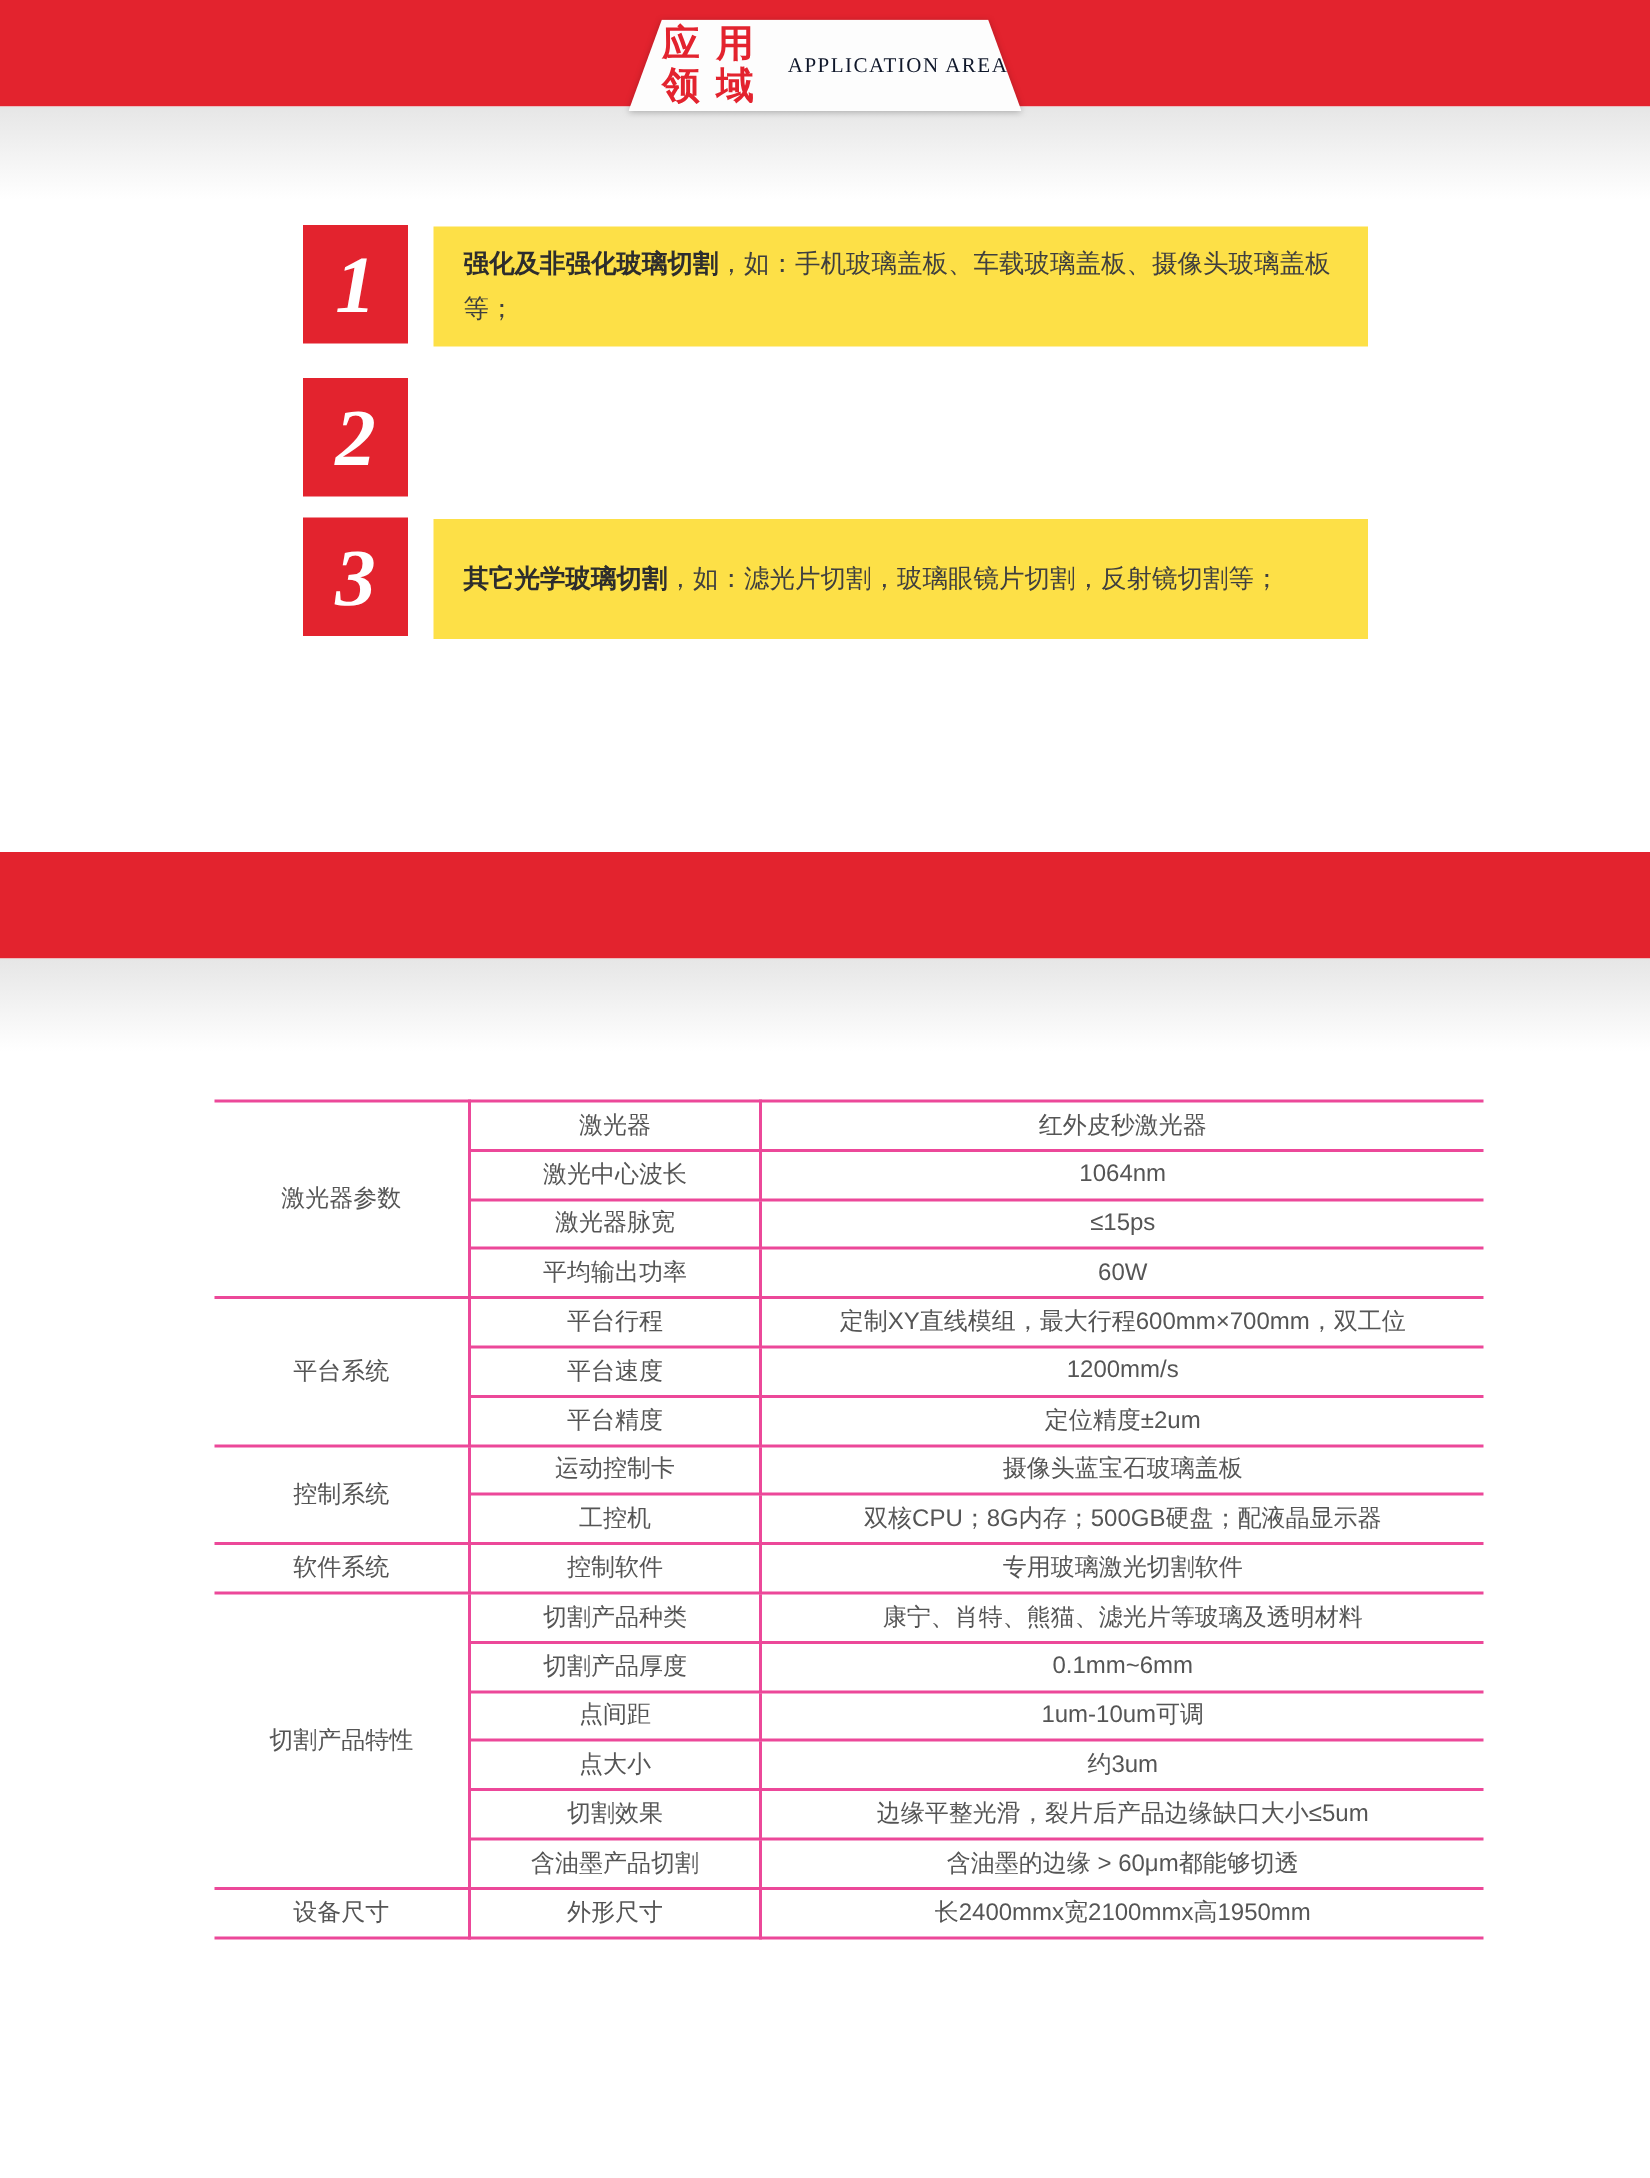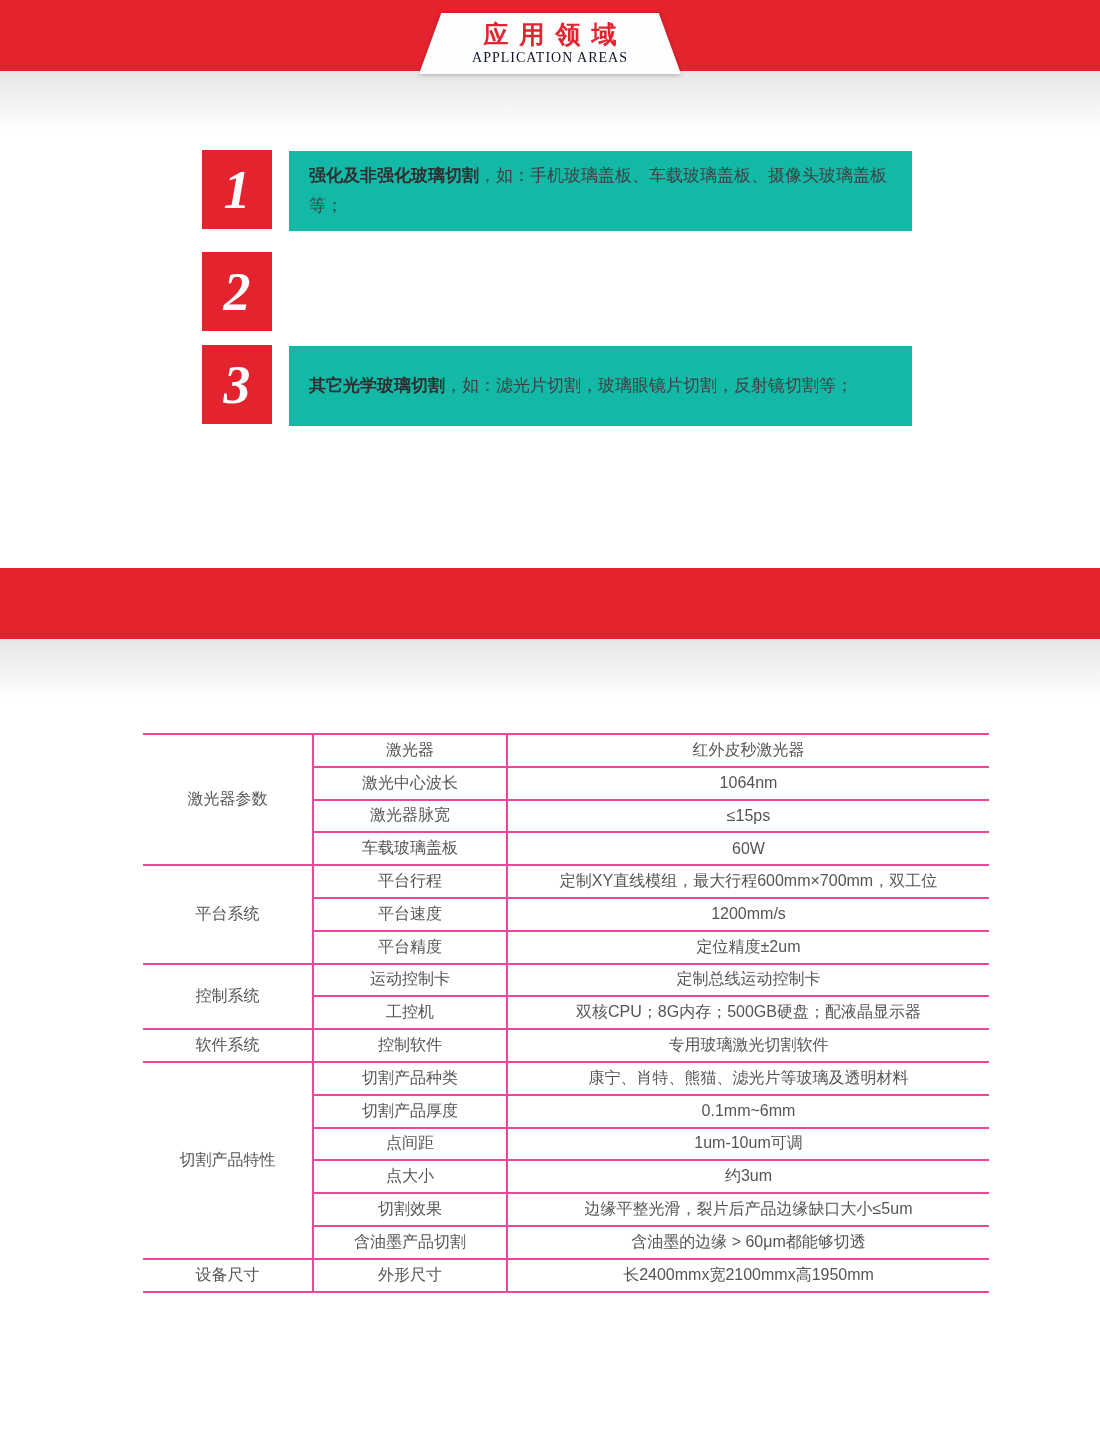--- a/index.html
+++ b/index.html
@@ -43,21 +43,21 @@
   }
   .tab-1 { top: 13px; }
   .tab-2 { top: 581px; }
 
   .banner-tab {
     width: 100%;
     height: 100%;
     background: #fdfdfd;
     clip-path: polygon(8.5% 0, 10.5% 0, 89.5% 0, 91.5% 0, 100% 100%, 0 100%);
     display: flex;
-    flex-direction: column;
+    flex-direction: row;
     align-items: center;
     justify-content: center;
     text-align: center;
   }
   .banner-title-cn {
     color: #e3232e;
     font-size: 25px;
     font-weight: bold;
     letter-spacing: 11px;
     padding-left: 11px; 
@@ -95,21 +95,21 @@
     align-items: center;
     justify-content: center;
     line-height: 1;
   }
   .item-box {
     position: absolute;
     left: 289px;
     top: 1px;
     width: 623px;
     height: 80px;
-    background: #14b8a6;
+    background: #fde047;
     display: flex;
     align-items: center;
     box-sizing: border-box;
     padding: 0 20px;
   }
   .item-text {
     margin: 0;
     font-size: 17px;
     line-height: 30px;
     color: #3f3f3f;
@@ -184,40 +184,40 @@
         </tr>
         <tr>
           <td class="col-param">激光中心波长</td>
           <td class="col-value">1064nm</td>
         </tr>
         <tr>
           <td class="col-param">激光器脉宽</td>
           <td class="col-value">≤15ps</td>
         </tr>
         <tr>
-          <td class="col-param">车载玻璃盖板</td>
+          <td class="col-param">平均输出功率</td>
           <td class="col-value">60W</td>
         </tr>
         <tr>
           <td class="col-group" rowspan="3">平台系统</td>
           <td class="col-param">平台行程</td>
           <td class="col-value">定制XY直线模组，最大行程600mm×700mm，双工位</td>
         </tr>
         <tr>
           <td class="col-param">平台速度</td>
           <td class="col-value">1200mm/s</td>
         </tr>
         <tr>
           <td class="col-param">平台精度</td>
           <td class="col-value">定位精度±2um</td>
         </tr>
         <tr>
           <td class="col-group" rowspan="2">控制系统</td>
           <td class="col-param">运动控制卡</td>
-          <td class="col-value">定制总线运动控制卡</td>
+          <td class="col-value">摄像头蓝宝石玻璃盖板</td>
         </tr>
         <tr>
           <td class="col-param">工控机</td>
           <td class="col-value">双核CPU；8G内存；500GB硬盘；配液晶显示器</td>
         </tr>
         <tr>
           <td class="col-group" rowspan="1">软件系统</td>
           <td class="col-param">控制软件</td>
           <td class="col-value">专用玻璃激光切割软件</td>
         </tr>

